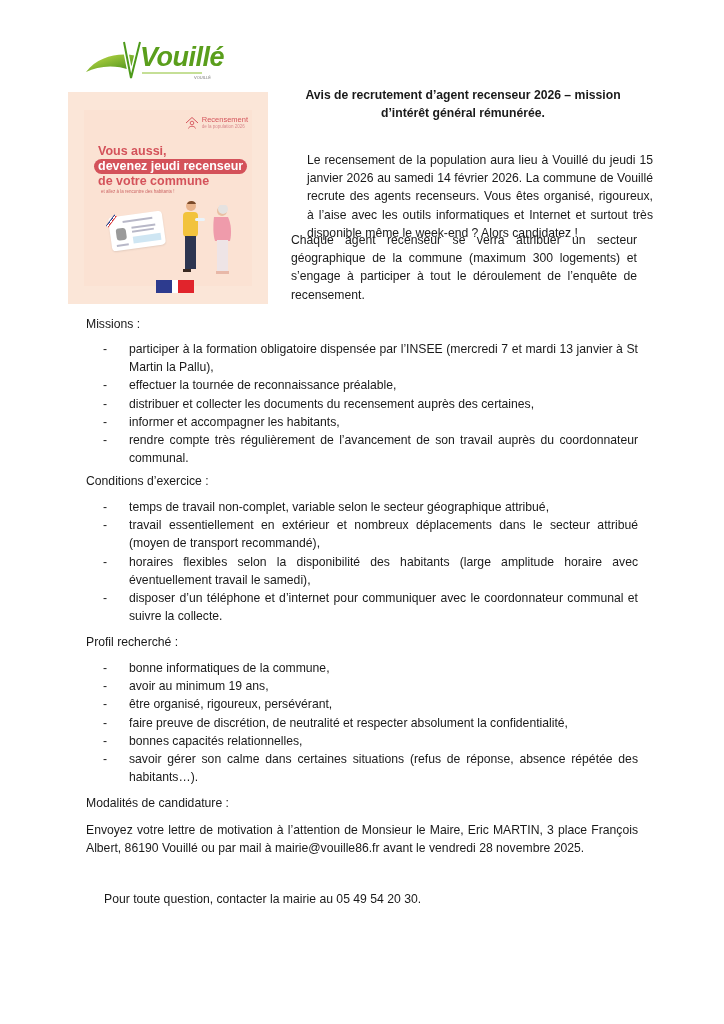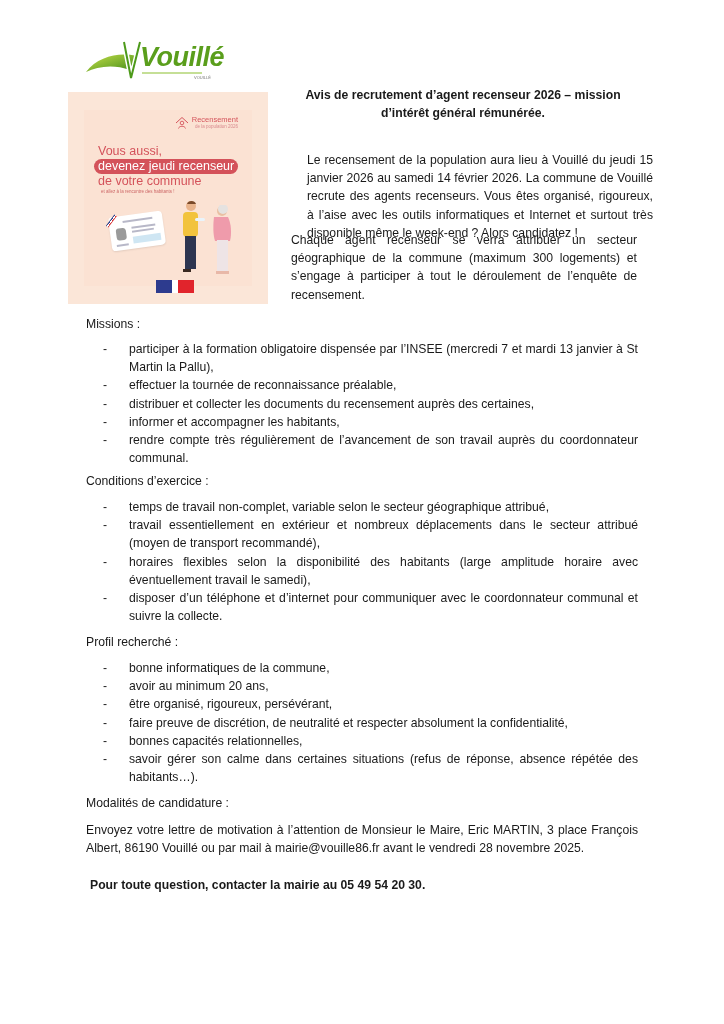--- a/index.html
+++ b/index.html
@@ -53,22 +53,22 @@
       overflow: hidden;
     }
     .poster-inner {
       position: absolute;
       left: 16px; top: 18px;
       width: 168px; height: 176px;
       background: #fbe2d3;
     }
     .poster-brand {
       position: absolute;
-      right: 30px; top: 24px;
-      text-align: right;
+      right: 20px; top: 24px;
+      text-align: left;
       color: #d5555c;
       margin-left: 28px;
     }
     .poster-brand-icon {
       position: absolute;
       left: -17px; top: 0px;
       width: 14px; height: 14px;
     }
     .poster-brand-title {
       display: block;
@@ -79,21 +79,21 @@
     .poster-brand-sub {
       display: block;
       font-size: 4.5px;
       line-height: 5px;
       color: #d98a8e;
     }
     .poster-h1 {
       position: absolute;
       left: 30px; top: 52px;
       font-size: 12.5px;
-      font-weight: normal;
+      font-weight: bold;
       color: #d4525a;
       line-height: 15px;
       white-space: nowrap;
     }
     .poster-h1 .pill {
       display: inline-block;
       background: #d4525a;
       color: #fff;
       border-radius: 8px;
       padding: 0 4px;
@@ -302,25 +302,25 @@
   <ul class="list" style="top:498px;">
     <li><span class="dash">-</span><span>temps de travail non-complet, variable selon le secteur géographique attribué,</span></li>
     <li><span class="dash">-</span><span>travail essentiellement en extérieur et nombreux déplacements dans le secteur attribué (moyen de transport recommandé),</span></li>
     <li><span class="dash">-</span><span>horaires flexibles selon la disponibilité des habitants (large amplitude horaire avec éventuellement travail le samedi),</span></li>
     <li><span class="dash">-</span><span>disposer d’un téléphone et d’internet pour communiquer avec le coordonnateur communal et suivre la collecte.</span></li>
   </ul>
 
   <div class="section-label" style="top:633px;">Profil recherché :</div>
   <ul class="list" style="top:659px;">
     <li><span class="dash">-</span><span>bonne informatiques de la commune,</span></li>
-    <li><span class="dash">-</span><span>avoir au minimum 20 ans,</span></li>
+    <li><span class="dash">-</span><span>avoir au minimum 19 ans,</span></li>
     <li><span class="dash">-</span><span>être organisé, rigoureux, persévérant,</span></li>
     <li><span class="dash">-</span><span>faire preuve de discrétion, de neutralité et respecter absolument la confidentialité,</span></li>
     <li><span class="dash">-</span><span>bonnes capacités relationnelles,</span></li>
     <li><span class="dash">-</span><span>savoir gérer son calme dans certaines situations (refus de réponse, absence répétée des habitants…).</span></li>
   </ul>
 
   <div class="section-label" style="top:794px;">Modalités de candidature :</div>
   <p class="para-full" style="top:821px;margin:0;text-align:justify;"><span>Envoyez votre lettre de motivation à l’attention de Monsieur le Maire, Eric MARTIN, 3 place François Albert, 86190 Vouillé ou par mail à </span><a class="email-link">mairie@vouille86.fr</a><span> avant le vendredi 28 novembre 2025.</span></p>
 
-  <p class="para-full" style="top:872px;margin:4px;font-weight:bold;">Pour toute question, contacter la mairie au 05 49 54 20 30.</p>
+  <p class="para-full" style="top:872px;margin:18px;">Pour toute question, contacter la mairie au 05 49 54 20 30.</p>
 
 </div>
 
 </body></html>

